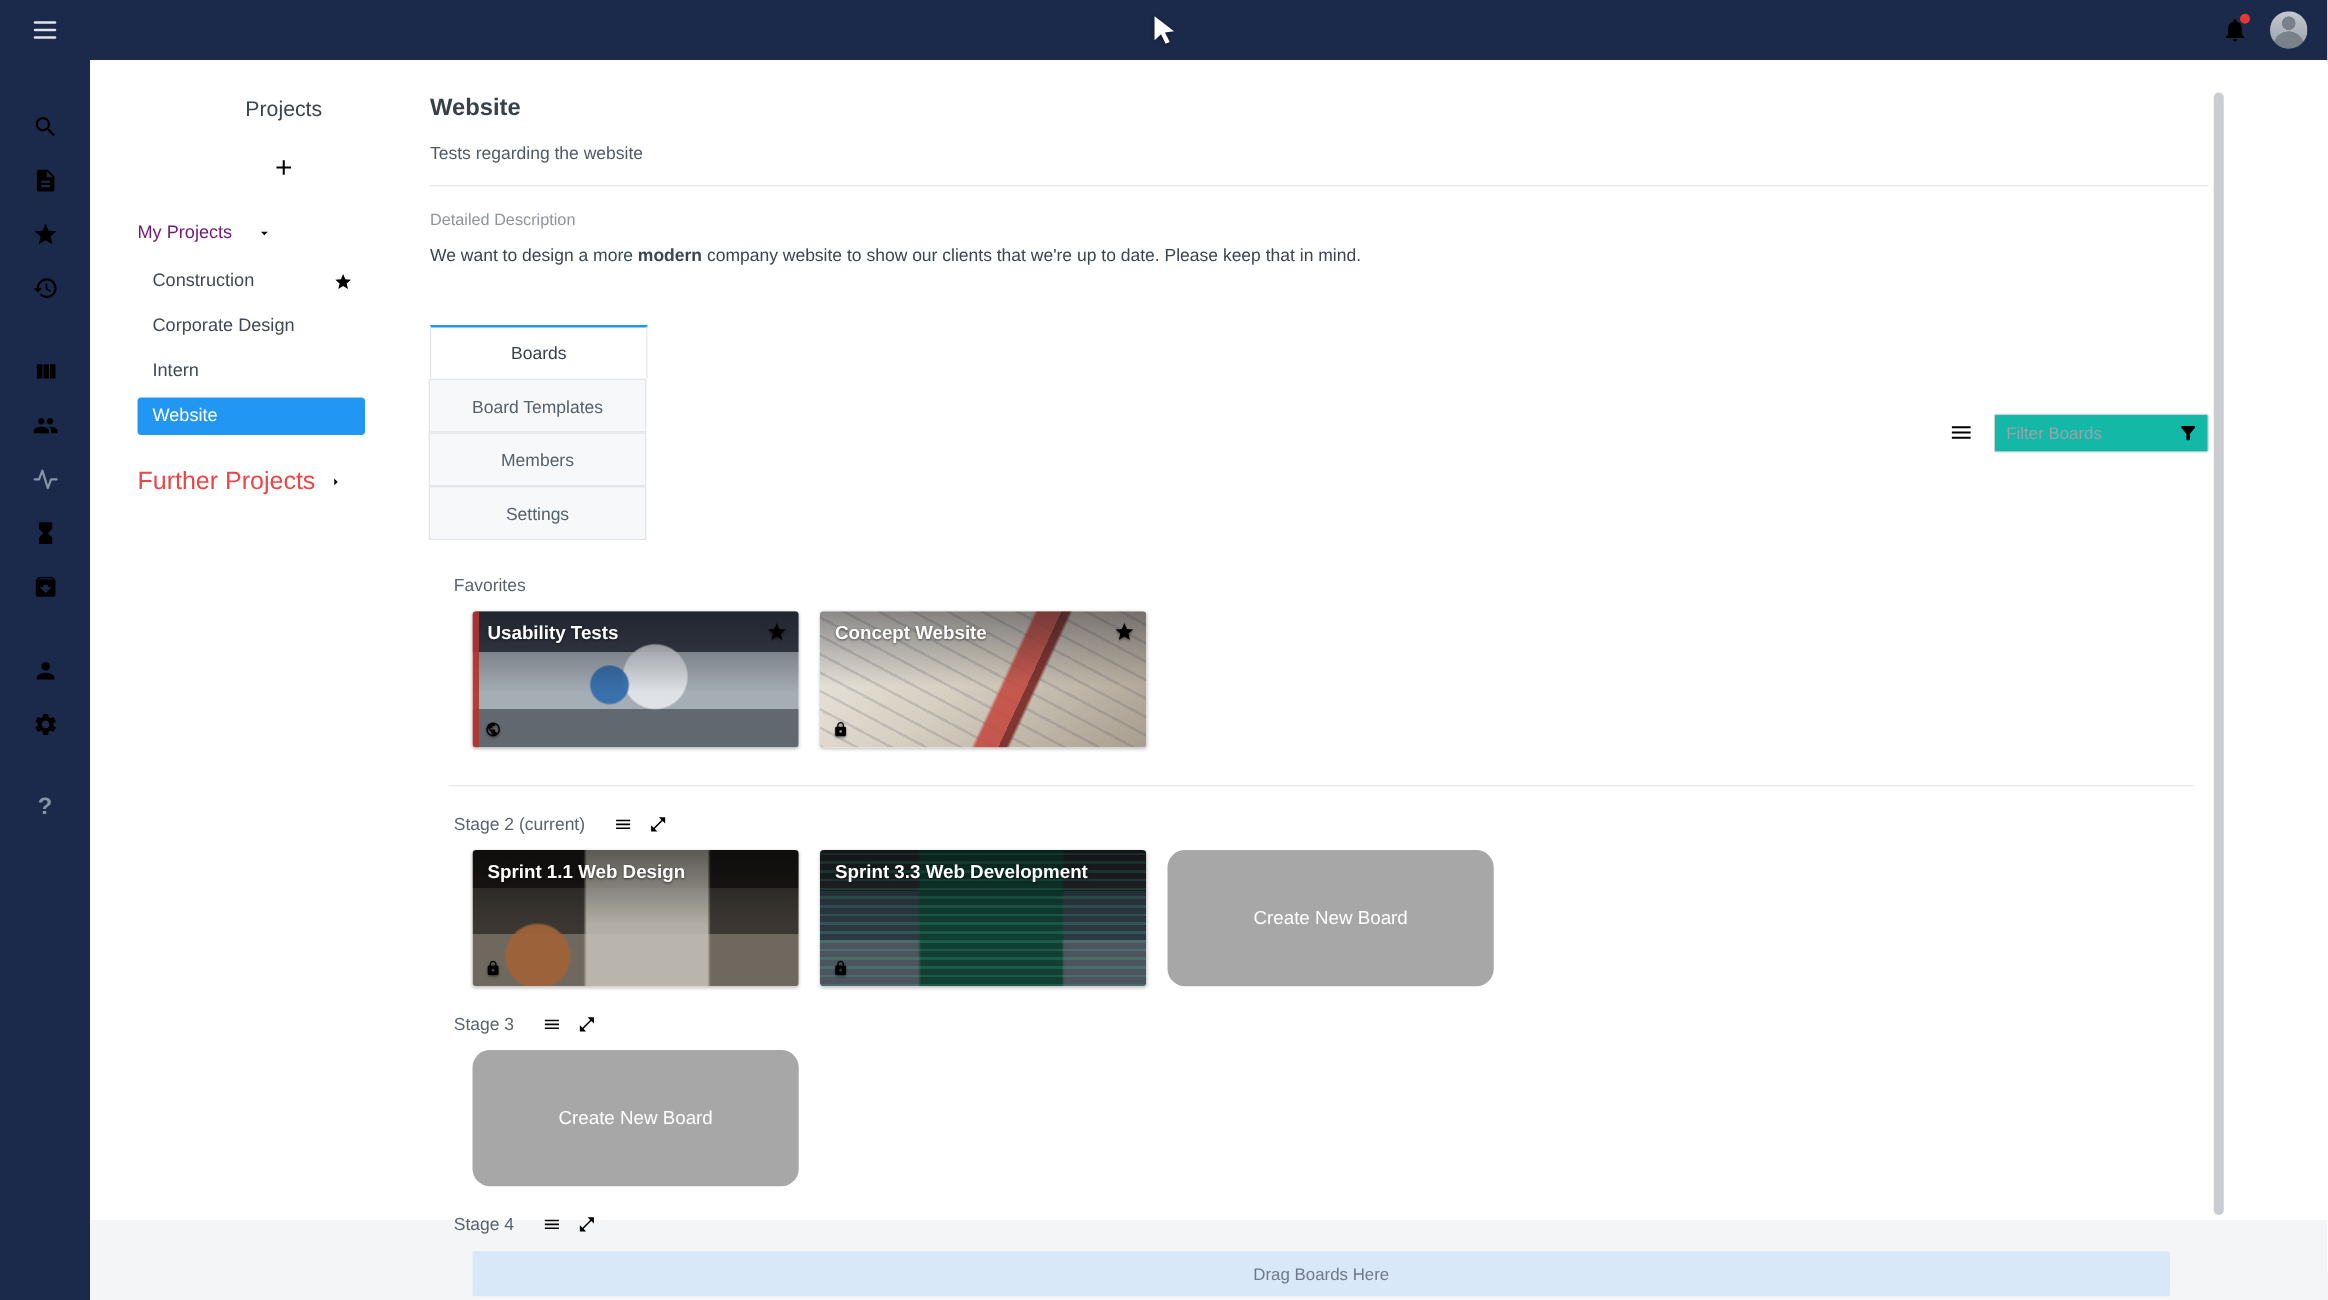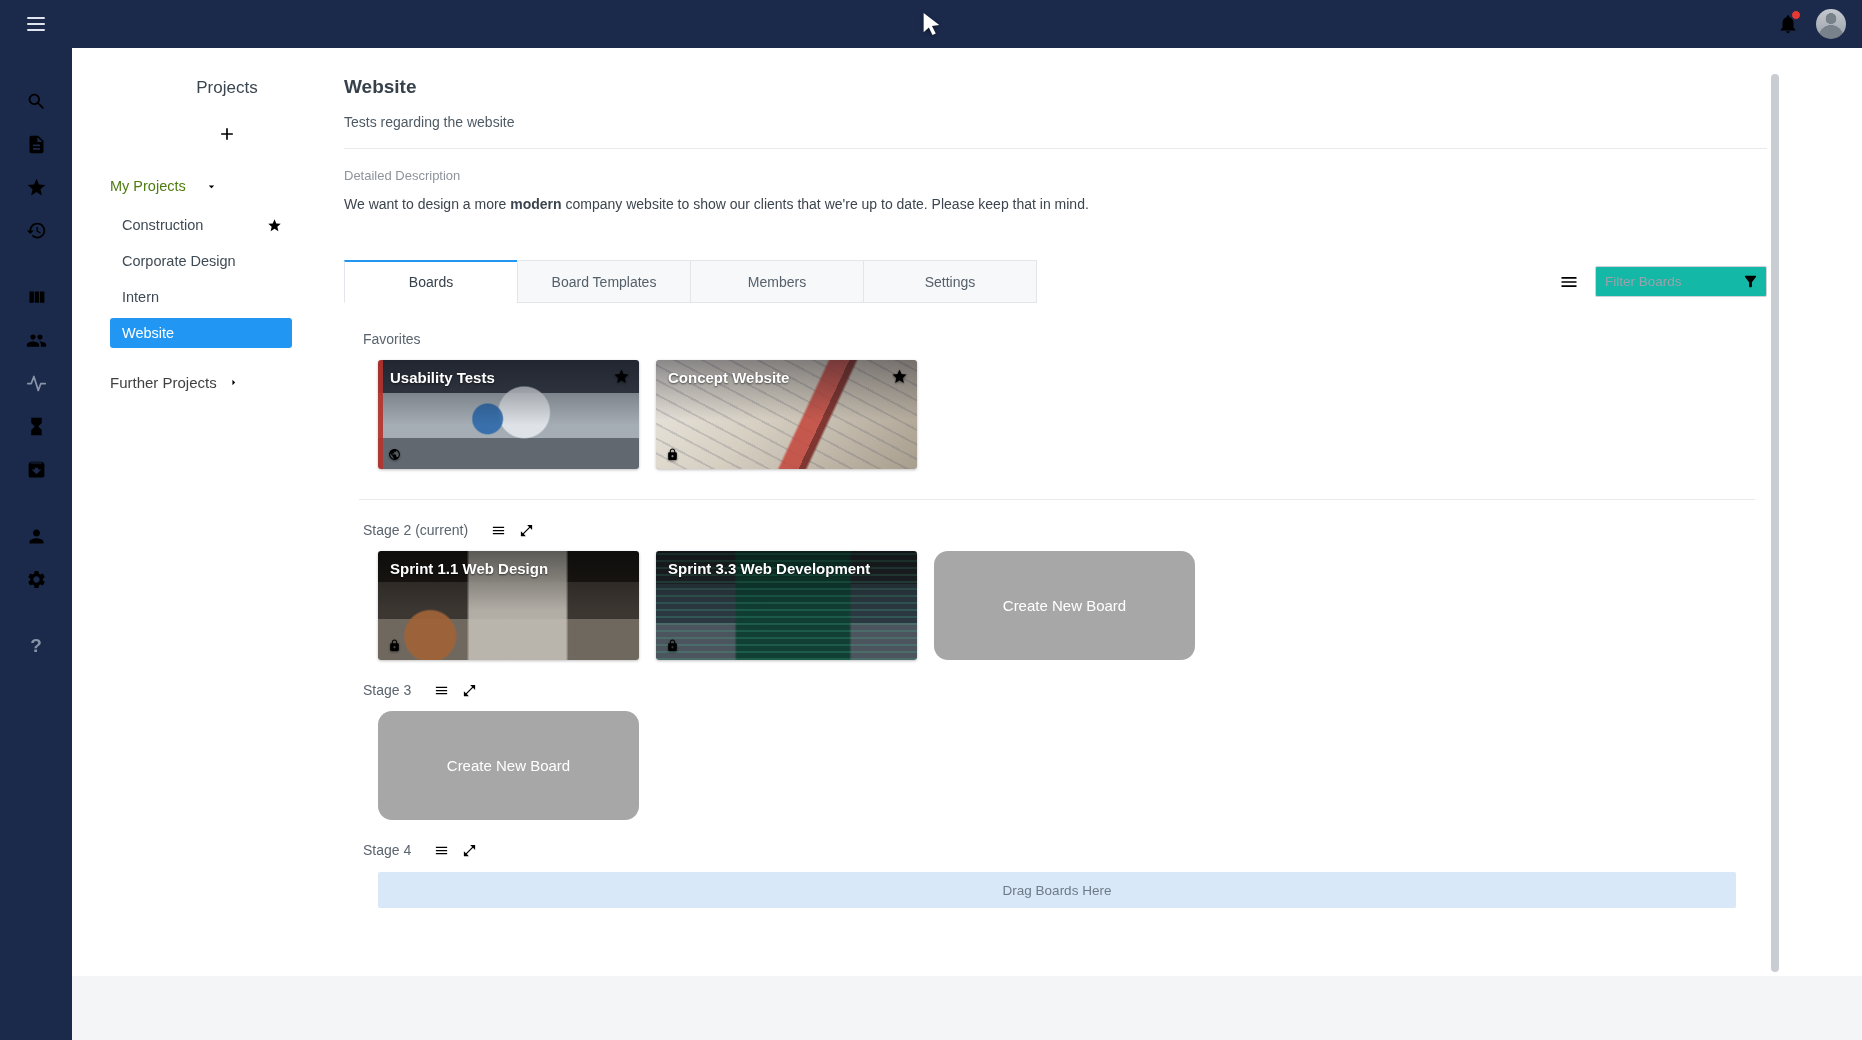--- a/index.html
+++ b/index.html
@@ -35,38 +35,38 @@
 .content-col{flex:1;display:flex;flex-direction:column;background:#fff;min-width:0;}
 .page{height:928px;flex:0 0 928px;width:1709px;display:flex;background:#fff;}
 .bottom-strip{flex:1;background:#f4f5f7;}
 
 
 .sidebar{width:272px;flex:0 0 272px;padding:30px 0 0 38px;}
 .sb-title-row{display:flex;align-items:center;gap:26px;margin-bottom:34px;flex-direction:column;}
 .sb-title{font-size:17px;color:#3a4550;}
 .sb-add{color:#7c8a96;width:20px;height:20px;}
 .sb-add svg{width:20px;height:20px;}
-.sb-group{display:flex;align-items:center;gap:19px;font-size:14.5px;color:#4d7c0f;margin-bottom:16px;text-align:center;}
+.sb-group{display:flex;align-items:center;gap:19px;font-size:14.5px;color:#701a75;margin-bottom:16px;text-align:center;}
 .caret-svg{width:13px;height:13px;color:#7c8a96;}
 .sb-item{display:flex;align-items:center;width:182px;height:30px;margin-bottom:6px;border-radius:3px;padding:0 10px 0 12px;font-size:14.5px;color:#3f4a54;}
 .sb-item.selected{background:#2196f3;color:#fff;font-weight:400;}
 .item-star{margin-left:auto;color:#37414b;width:15px;height:15px;}
 .item-star svg{width:15px;height:15px;}
-.sb-further{display:flex;align-items:center;gap:10px;font-size:15px;color:#404040;margin-top:26px;}
+.sb-further{display:flex;align-items:center;gap:10px;font-size:20px;color:#ef4444;margin-top:26px;}
 
 
 .main{flex:1;position:relative;padding:28px 14px 0 0;min-width:0;}
 .page-title{font-size:19px;font-weight:700;color:#37414b;}
 .page-subtitle{margin-top:16px;font-size:14px;color:#4e5a64;}
 .divider{border:none;border-top:1px solid #e7e9ec;margin-top:18px;}
 .divider.inset{margin-left:15px;margin-right:12px;margin-top:30px;}
 .desc-heading{margin-top:19px;font-size:13px;color:#8d949c;}
 .desc-text{margin-top:13px;font-size:14px;color:#3c454e;}
 .tabs-row{margin-top:48px;display:flex;align-items:center;}
-.tabs{display:flex;}
+.tabs{display:flex;flex-direction:column;}
 .tab{width:174px;height:43px;display:flex;align-items:center;justify-content:center;font-size:14px;color:#55606a;background:#f7f8fa;border:1px solid #e2e5e9;margin-left:-1px;}
 .tab:first-child{margin-left:0;}
 .tab.active{background:#fff;border-top:2px solid #2196f3;border-bottom-color:transparent;color:#37414b;}
 .filter-controls{margin-left:auto;display:flex;align-items:center;gap:16px;}
 .tune-btn{color:#5a646e;width:20px;height:20px;}
 .tune-btn svg{width:20px;height:20px;}
 .filter-box{display:flex;align-items:center;width:172px;height:31px;border:1px solid #cdd3d9;border-radius:2px;padding:0 7px 0 9px;background:#14b8a6;}
 .filter-box input{border:none;outline:none;flex:1;font-size:13.5px;color:#37414b;min-width:0;background:transparent;}
 .filter-box input::placeholder{color:#9aa2ab;}
 .funnel-btn{color:#4e5a64;width:17px;height:17px;}

